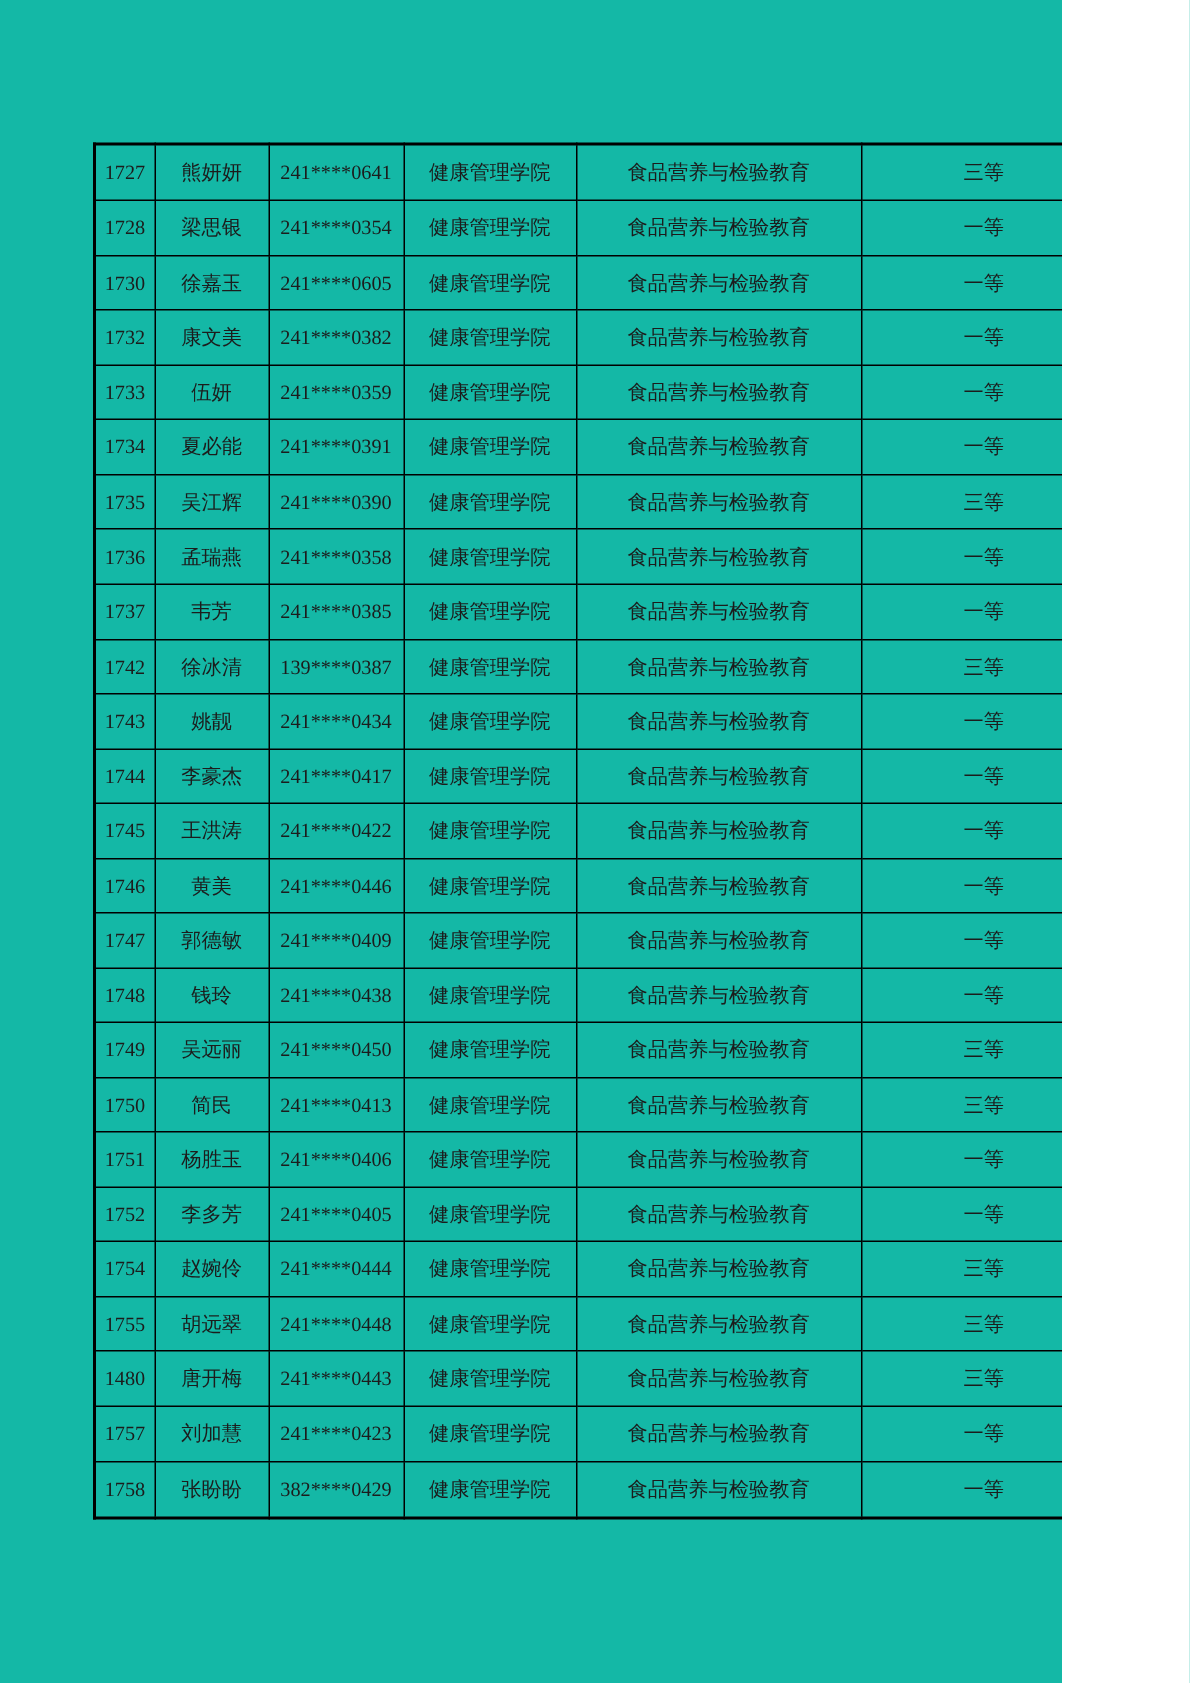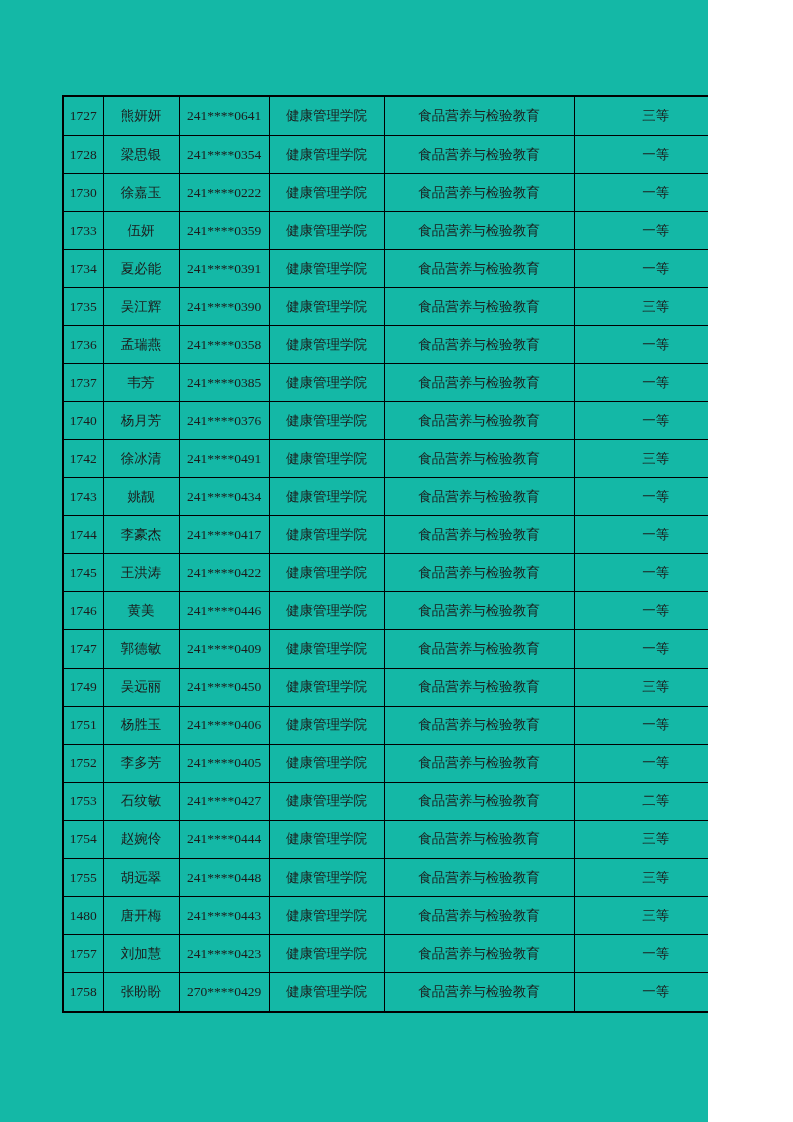--- a/index.html
+++ b/index.html
@@ -71,21 +71,29 @@
           <td>1728</td>
           <td>梁思银</td>
           <td>241****0354</td>
           <td>健康管理学院</td>
           <td>食品营养与检验教育</td>
           <td>一等</td>
         </tr>
         <tr>
           <td>1730</td>
           <td>徐嘉玉</td>
-          <td>241****0222</td>
+          <td>241****0605</td>
+          <td>健康管理学院</td>
+          <td>食品营养与检验教育</td>
+          <td>一等</td>
+        </tr>
+        <tr>
+          <td>1732</td>
+          <td>康文美</td>
+          <td>241****0382</td>
           <td>健康管理学院</td>
           <td>食品营养与检验教育</td>
           <td>一等</td>
         </tr>
         <tr>
           <td>1733</td>
           <td>伍妍</td>
           <td>241****0359</td>
           <td>健康管理学院</td>
           <td>食品营养与检验教育</td>
@@ -117,31 +125,23 @@
         </tr>
         <tr>
           <td>1737</td>
           <td>韦芳</td>
           <td>241****0385</td>
           <td>健康管理学院</td>
           <td>食品营养与检验教育</td>
           <td>一等</td>
         </tr>
         <tr>
-          <td>1740</td>
-          <td>杨月芳</td>
-          <td>241****0376</td>
-          <td>健康管理学院</td>
-          <td>食品营养与检验教育</td>
-          <td>一等</td>
-        </tr>
-        <tr>
           <td>1742</td>
           <td>徐冰清</td>
-          <td>241****0491</td>
+          <td>139****0387</td>
           <td>健康管理学院</td>
           <td>食品营养与检验教育</td>
           <td>三等</td>
         </tr>
         <tr>
           <td>1743</td>
           <td>姚靓</td>
           <td>241****0434</td>
           <td>健康管理学院</td>
           <td>食品营养与检验教育</td>
@@ -173,52 +173,60 @@
         </tr>
         <tr>
           <td>1747</td>
           <td>郭德敏</td>
           <td>241****0409</td>
           <td>健康管理学院</td>
           <td>食品营养与检验教育</td>
           <td>一等</td>
         </tr>
         <tr>
+          <td>1748</td>
+          <td>钱玲</td>
+          <td>241****0438</td>
+          <td>健康管理学院</td>
+          <td>食品营养与检验教育</td>
+          <td>一等</td>
+        </tr>
+        <tr>
           <td>1749</td>
           <td>吴远丽</td>
           <td>241****0450</td>
           <td>健康管理学院</td>
           <td>食品营养与检验教育</td>
           <td>三等</td>
         </tr>
         <tr>
+          <td>1750</td>
+          <td>简民</td>
+          <td>241****0413</td>
+          <td>健康管理学院</td>
+          <td>食品营养与检验教育</td>
+          <td>三等</td>
+        </tr>
+        <tr>
           <td>1751</td>
           <td>杨胜玉</td>
           <td>241****0406</td>
           <td>健康管理学院</td>
           <td>食品营养与检验教育</td>
           <td>一等</td>
         </tr>
         <tr>
           <td>1752</td>
           <td>李多芳</td>
           <td>241****0405</td>
           <td>健康管理学院</td>
           <td>食品营养与检验教育</td>
           <td>一等</td>
         </tr>
         <tr>
-          <td>1753</td>
-          <td>石纹敏</td>
-          <td>241****0427</td>
-          <td>健康管理学院</td>
-          <td>食品营养与检验教育</td>
-          <td>二等</td>
-        </tr>
-        <tr>
           <td>1754</td>
           <td>赵婉伶</td>
           <td>241****0444</td>
           <td>健康管理学院</td>
           <td>食品营养与检验教育</td>
           <td>三等</td>
         </tr>
         <tr>
           <td>1755</td>
           <td>胡远翠</td>
@@ -239,20 +247,20 @@
           <td>1757</td>
           <td>刘加慧</td>
           <td>241****0423</td>
           <td>健康管理学院</td>
           <td>食品营养与检验教育</td>
           <td>一等</td>
         </tr>
         <tr>
           <td>1758</td>
           <td>张盼盼</td>
-          <td>270****0429</td>
+          <td>382****0429</td>
           <td>健康管理学院</td>
           <td>食品营养与检验教育</td>
           <td>一等</td>
         </tr>
       </tbody>
   </table>
 </div>
 
 </body></html>

